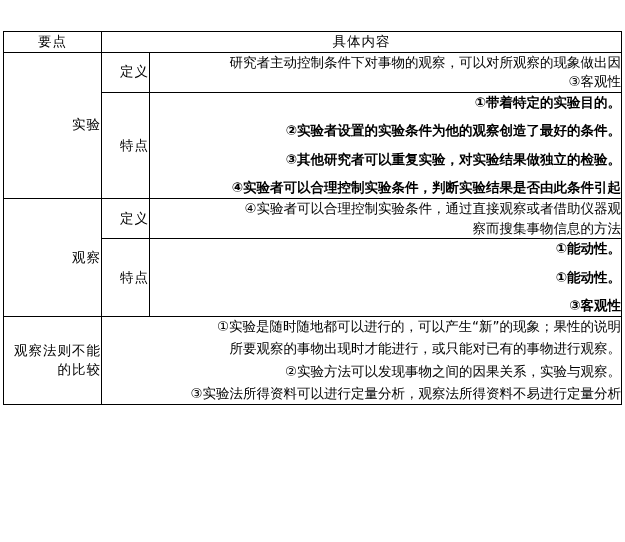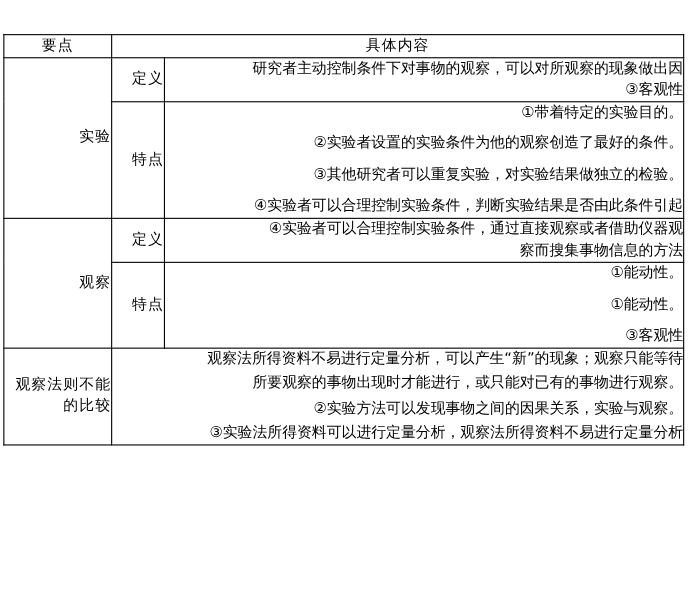--- a/index.html
+++ b/index.html
@@ -57,20 +57,21 @@
   }
   .body-cell p {
     margin: 0;
     padding: 0;
   }
   .def-cell {
     padding: 9px 9px 9px 10px;
   }
   .feat-cell p {
     margin: 0 0 9px 0;
+    font-weight: bold;
   }
   .feat-cell p:last-child {
     margin-bottom: 0;
   }
   .cmp-cell {
     padding: 8px 9px 8px 10px;
   }
   .cmp-cell p {
     margin: 0 0 3px 0;
   }
@@ -131,21 +132,21 @@
           <p>③客观性</p>
         </td>
       </tr>
 
       <tr>
         <td class="cat cat-two-line">
           <div>观察法则不能</div>
           <div>的比较</div>
         </td>
         <td class="body-cell cmp-cell" colspan="2">
-          <p>观察法所得资料不易进行定量分析，可以产生“新”的现象；观察只能等待</p>
+          <p>①实验是随时随地都可以进行的，可以产生“新”的现象；果性的说明</p>
           <p>所要观察的事物出现时才能进行，或只能对已有的事物进行观察。</p>
           <p>②实验方法可以发现事物之间的因果关系，实验与观察。</p>
           <p>③实验法所得资料可以进行定量分析，观察法所得资料不易进行定量分析</p>
         </td>
       </tr>
     </tbody>
   </table>
 </div>
 
 </body></html>

